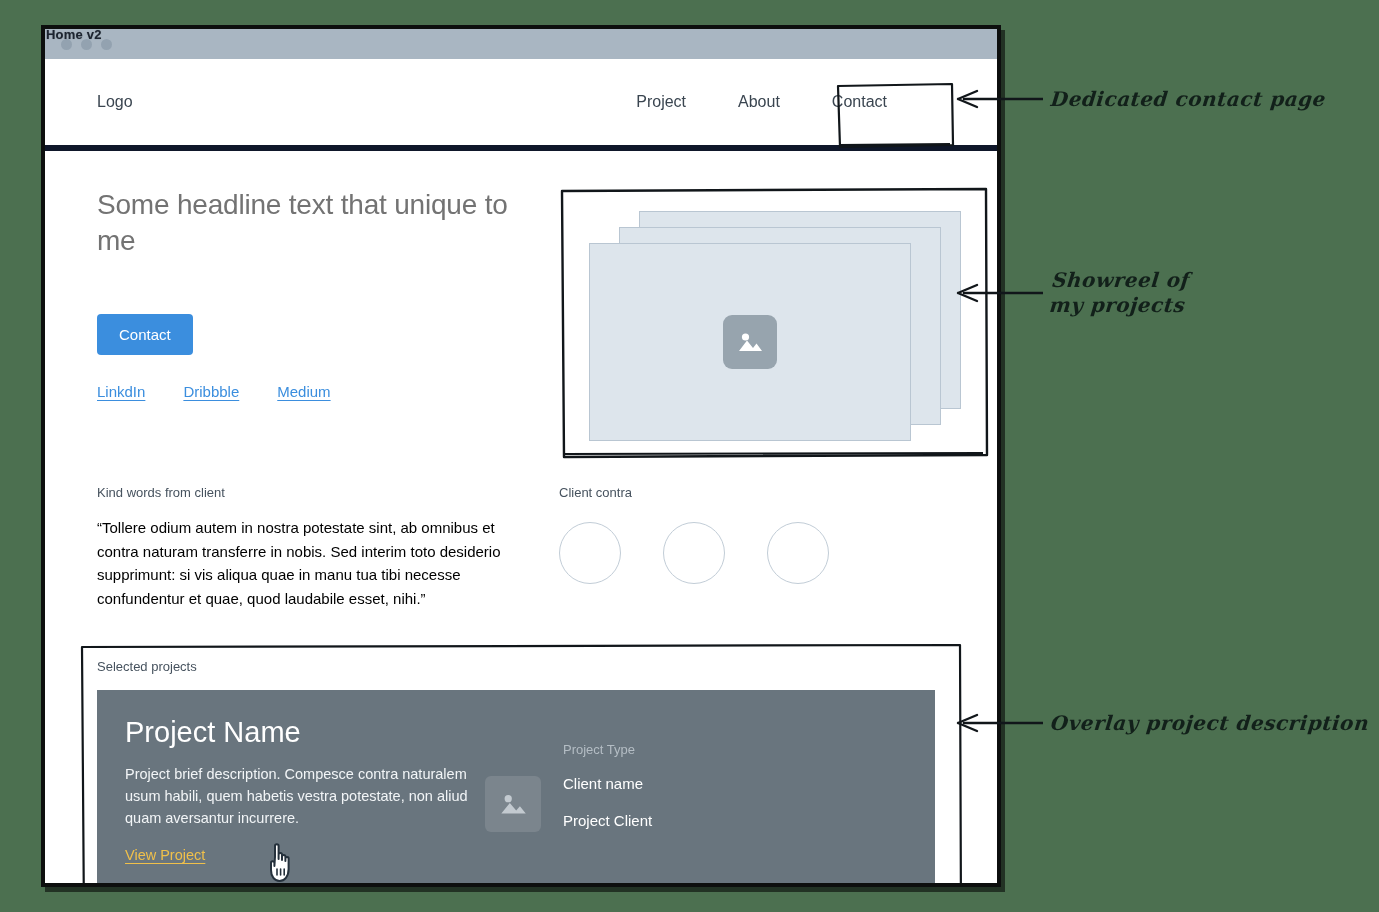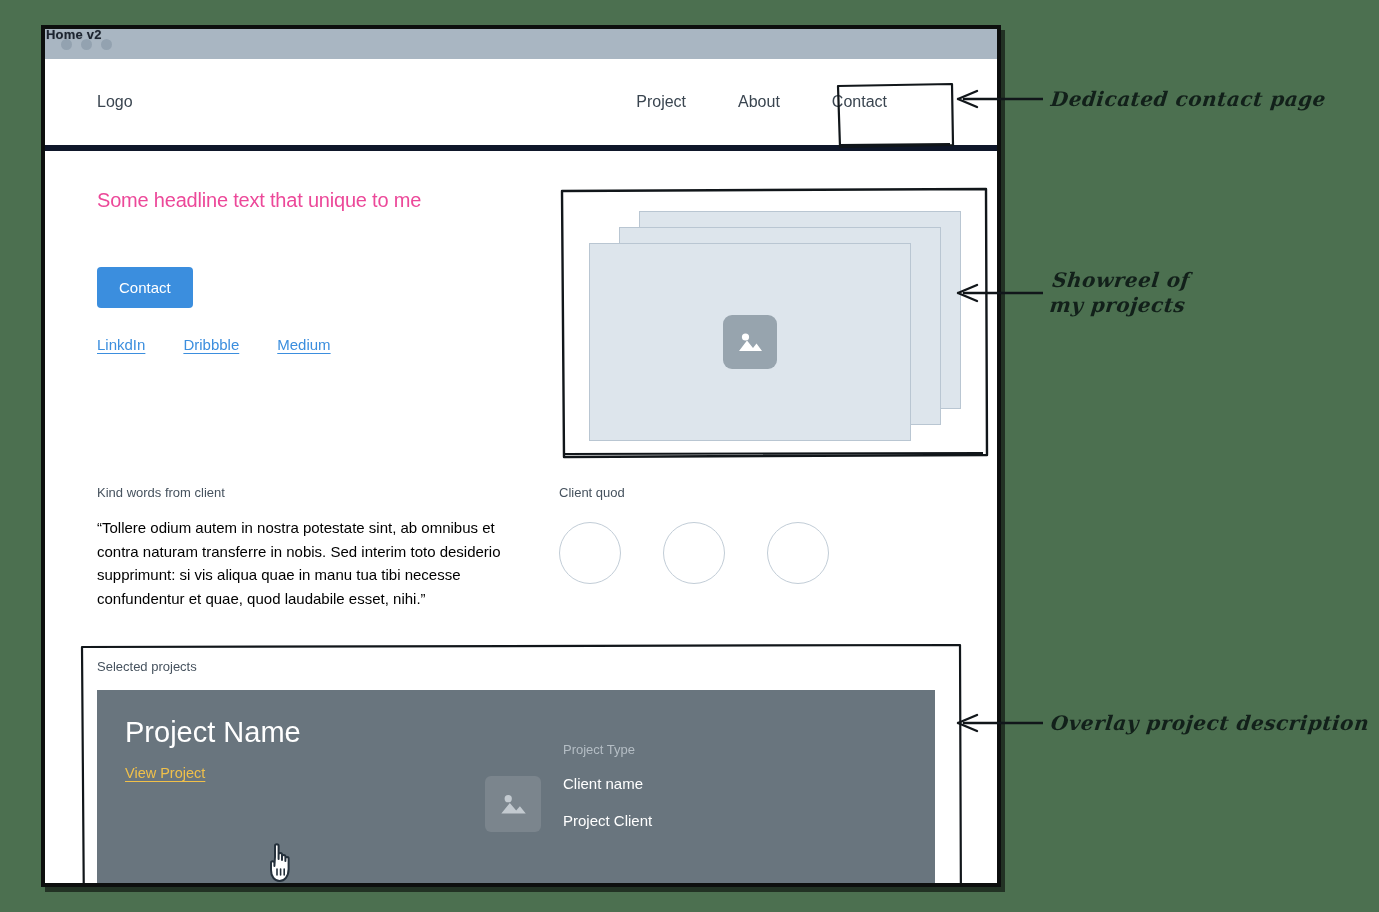--- a/index.html
+++ b/index.html
@@ -105,23 +105,23 @@
   .sketch-box-contact svg { display: block; }
 
   
   .hero {
     display: flex;
     padding: 36px 52px 0 52px;
   }
   .hero-left { width: 420px; flex: none; }
   .headline {
     font-family: "Liberation Sans", sans-serif;
-    font-size: 20px;
+    font-size: 28px;
     line-height: 1.30;
-    color: #ec4899;
+    color: #737373;
     margin: 0;
     font-weight: 400;
     letter-spacing: -0.2px;
   }
   .btn-contact {
     display: inline-block;
     margin-top: 54px;
     background: #3b8ede;
     color: #ffffff;
     font-family: "Liberation Sans", sans-serif;
@@ -388,21 +388,21 @@
         </div>
       </div>
     </div>
 
     <div class="mid-row">
       <div class="mid-left">
         <p class="section-label">Kind words from client</p>
         <p class="quote">“Tollere odium autem in nostra potestate sint, ab omnibus et contra naturam transferre in nobis. Sed interim toto desiderio supprimunt: si vis aliqua quae in manu tua tibi necesse confundentur et quae, quod laudabile esset, nihi.”</p>
       </div>
       <div class="mid-right">
-        <p class="section-label">Client quod</p>
+        <p class="section-label">Client contra</p>
         <div class="client-circles">
           <div class="client-circle"></div>
           <div class="client-circle"></div>
           <div class="client-circle"></div>
         </div>
       </div>
     </div>
 
     <div class="selected-wrap">
       <div class="sketch-box-selected">
@@ -410,20 +410,21 @@
           <path d="M3,4 L881,2 L882,276 L5,278 Z" fill="none" stroke="#11161a" stroke-width="2.2" stroke-linejoin="round"></path>
         </svg>
       </div>
 
       <div class="selected-inner">
         <p class="section-label">Selected projects</p>
 
         <div class="project-card">
           <div class="pc-left">
             <h2 class="pc-title">Project Name</h2>
+            <p class="pc-desc">Project brief description. Compesce contra naturalem usum habili, quem habetis vestra potestate, non aliud quam aversantur incurrere.</p>
             <span class="pc-link">View Project</span>
           </div>
 
           <div class="pc-thumb">
             <svg width="34" height="34" viewBox="0 0 32 32">
               <circle cx="11.5" cy="11" r="3.4" fill="#c3cad0"></circle>
               <path d="M5 25 L13 15 L19 22 L22.5 18 L28 25 Z" fill="#c3cad0"></path>
             </svg>
           </div>
 

